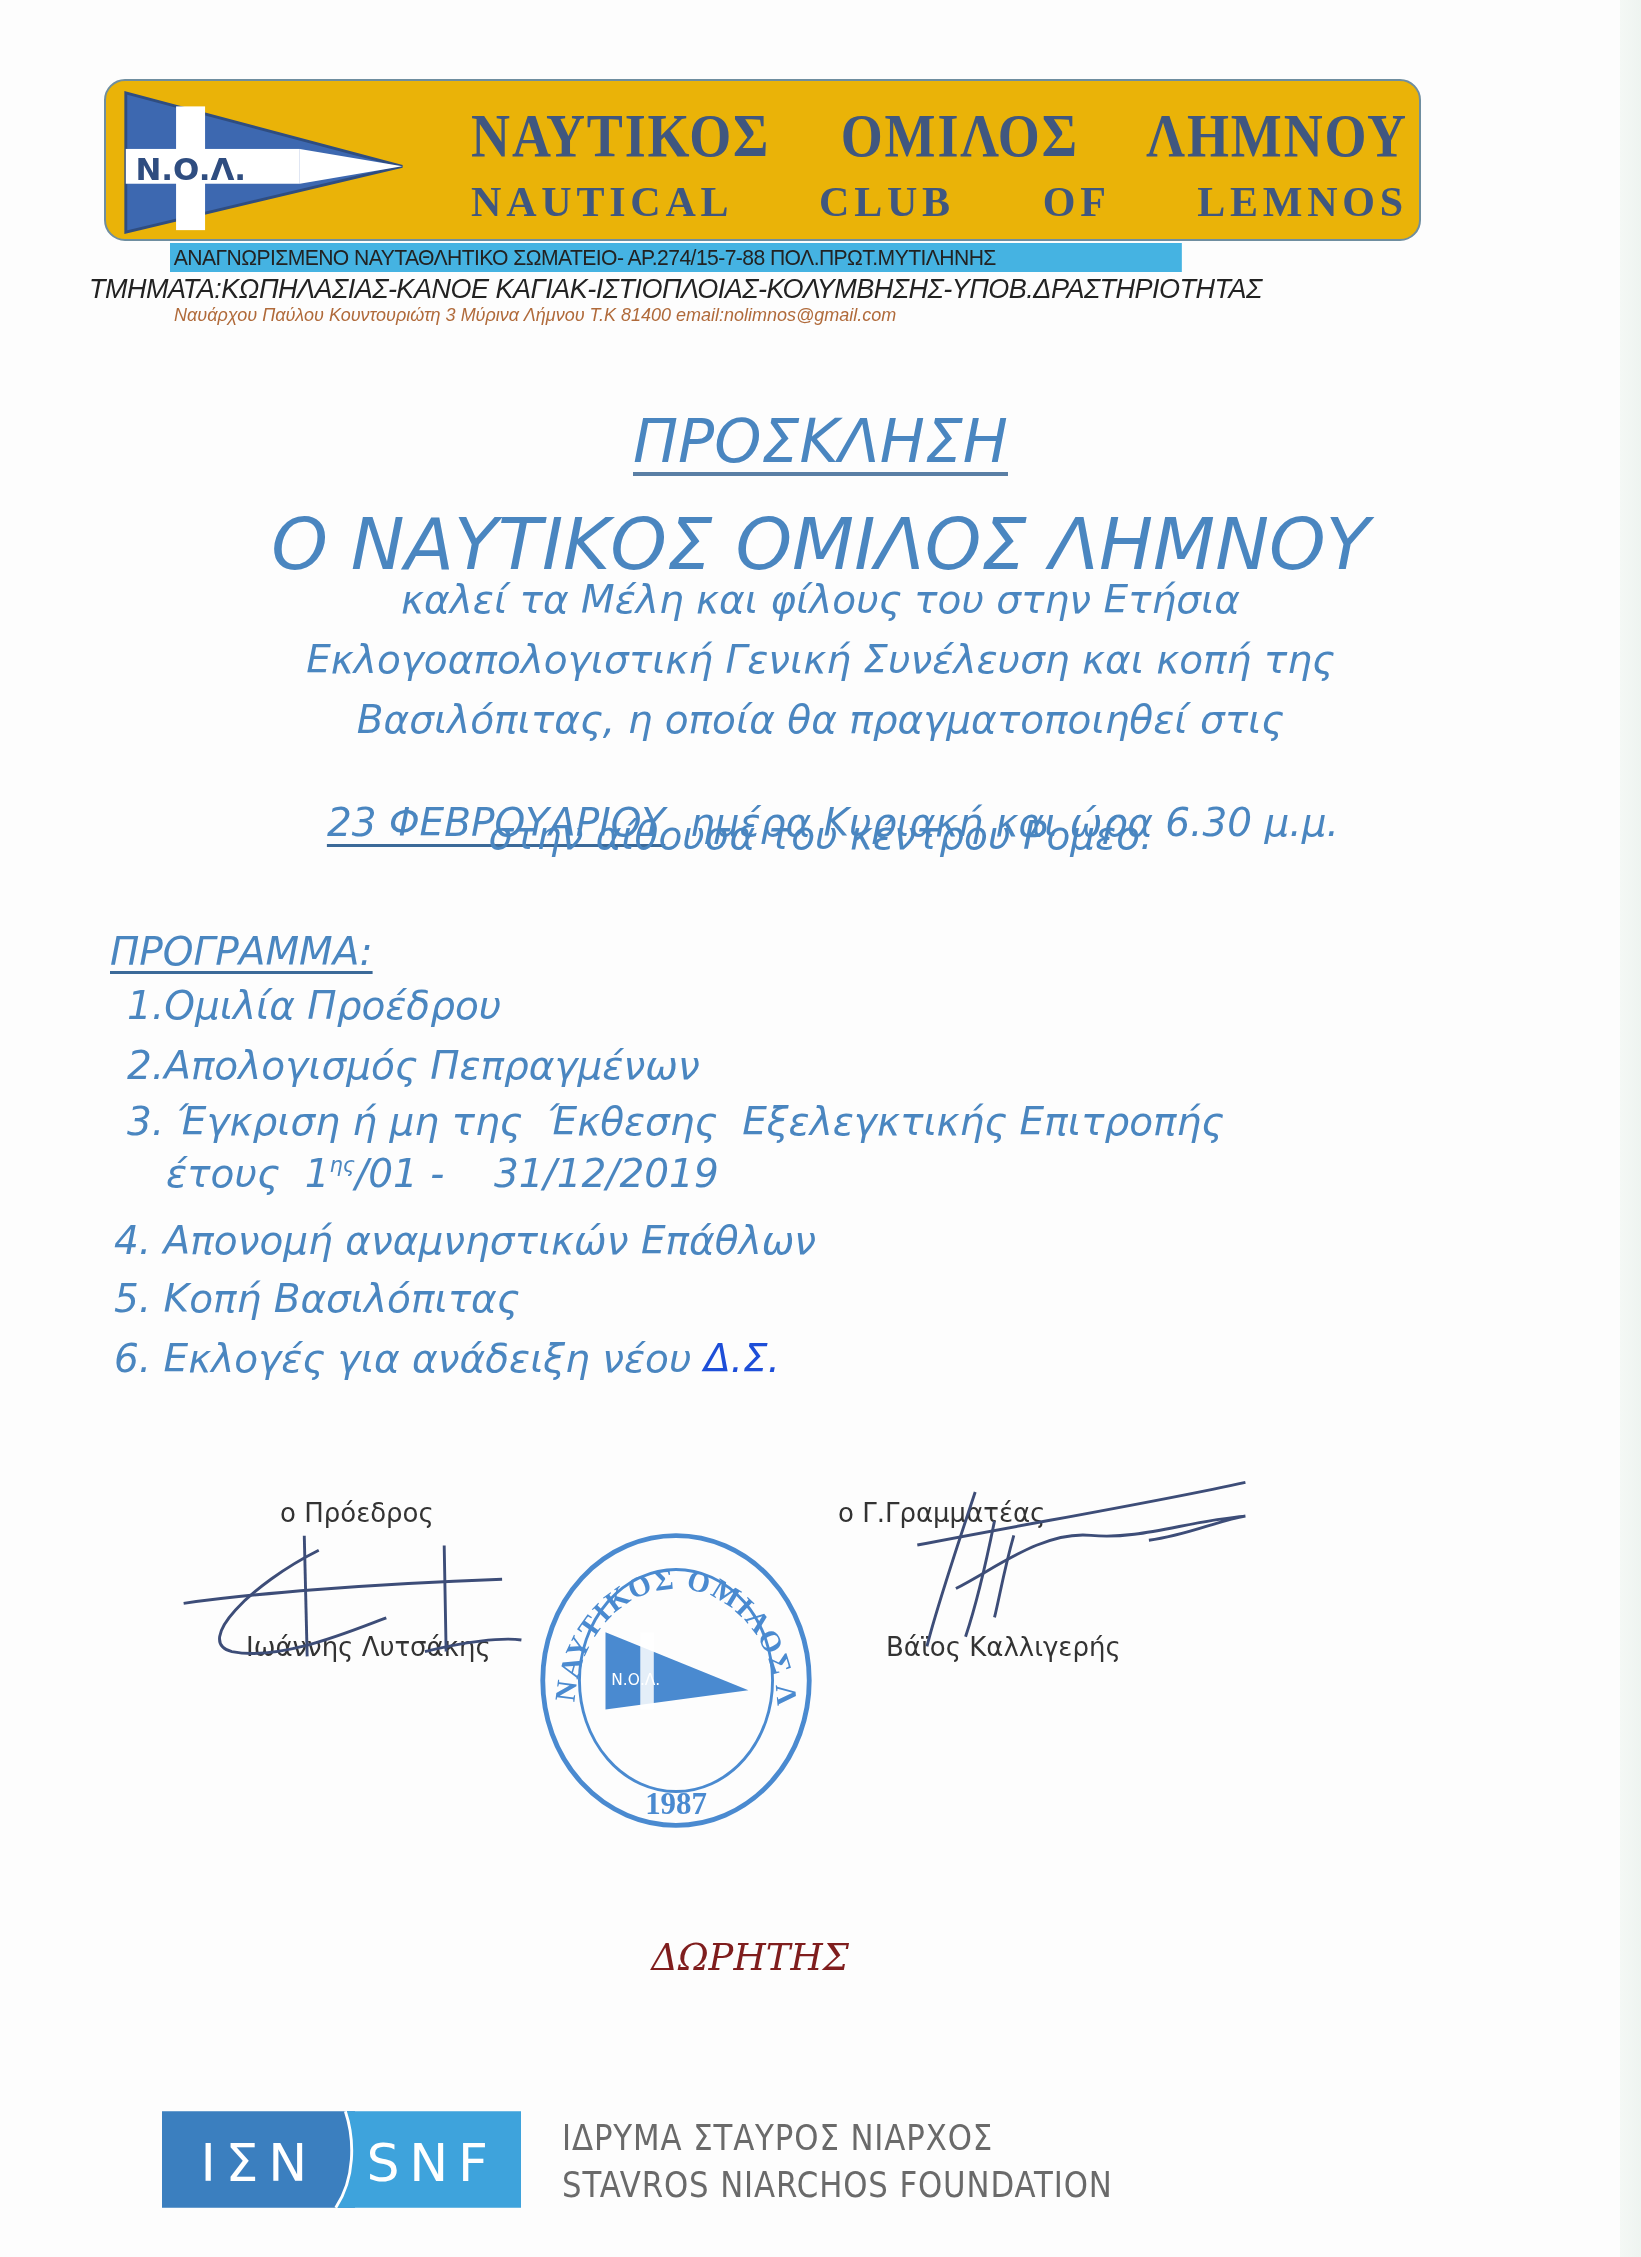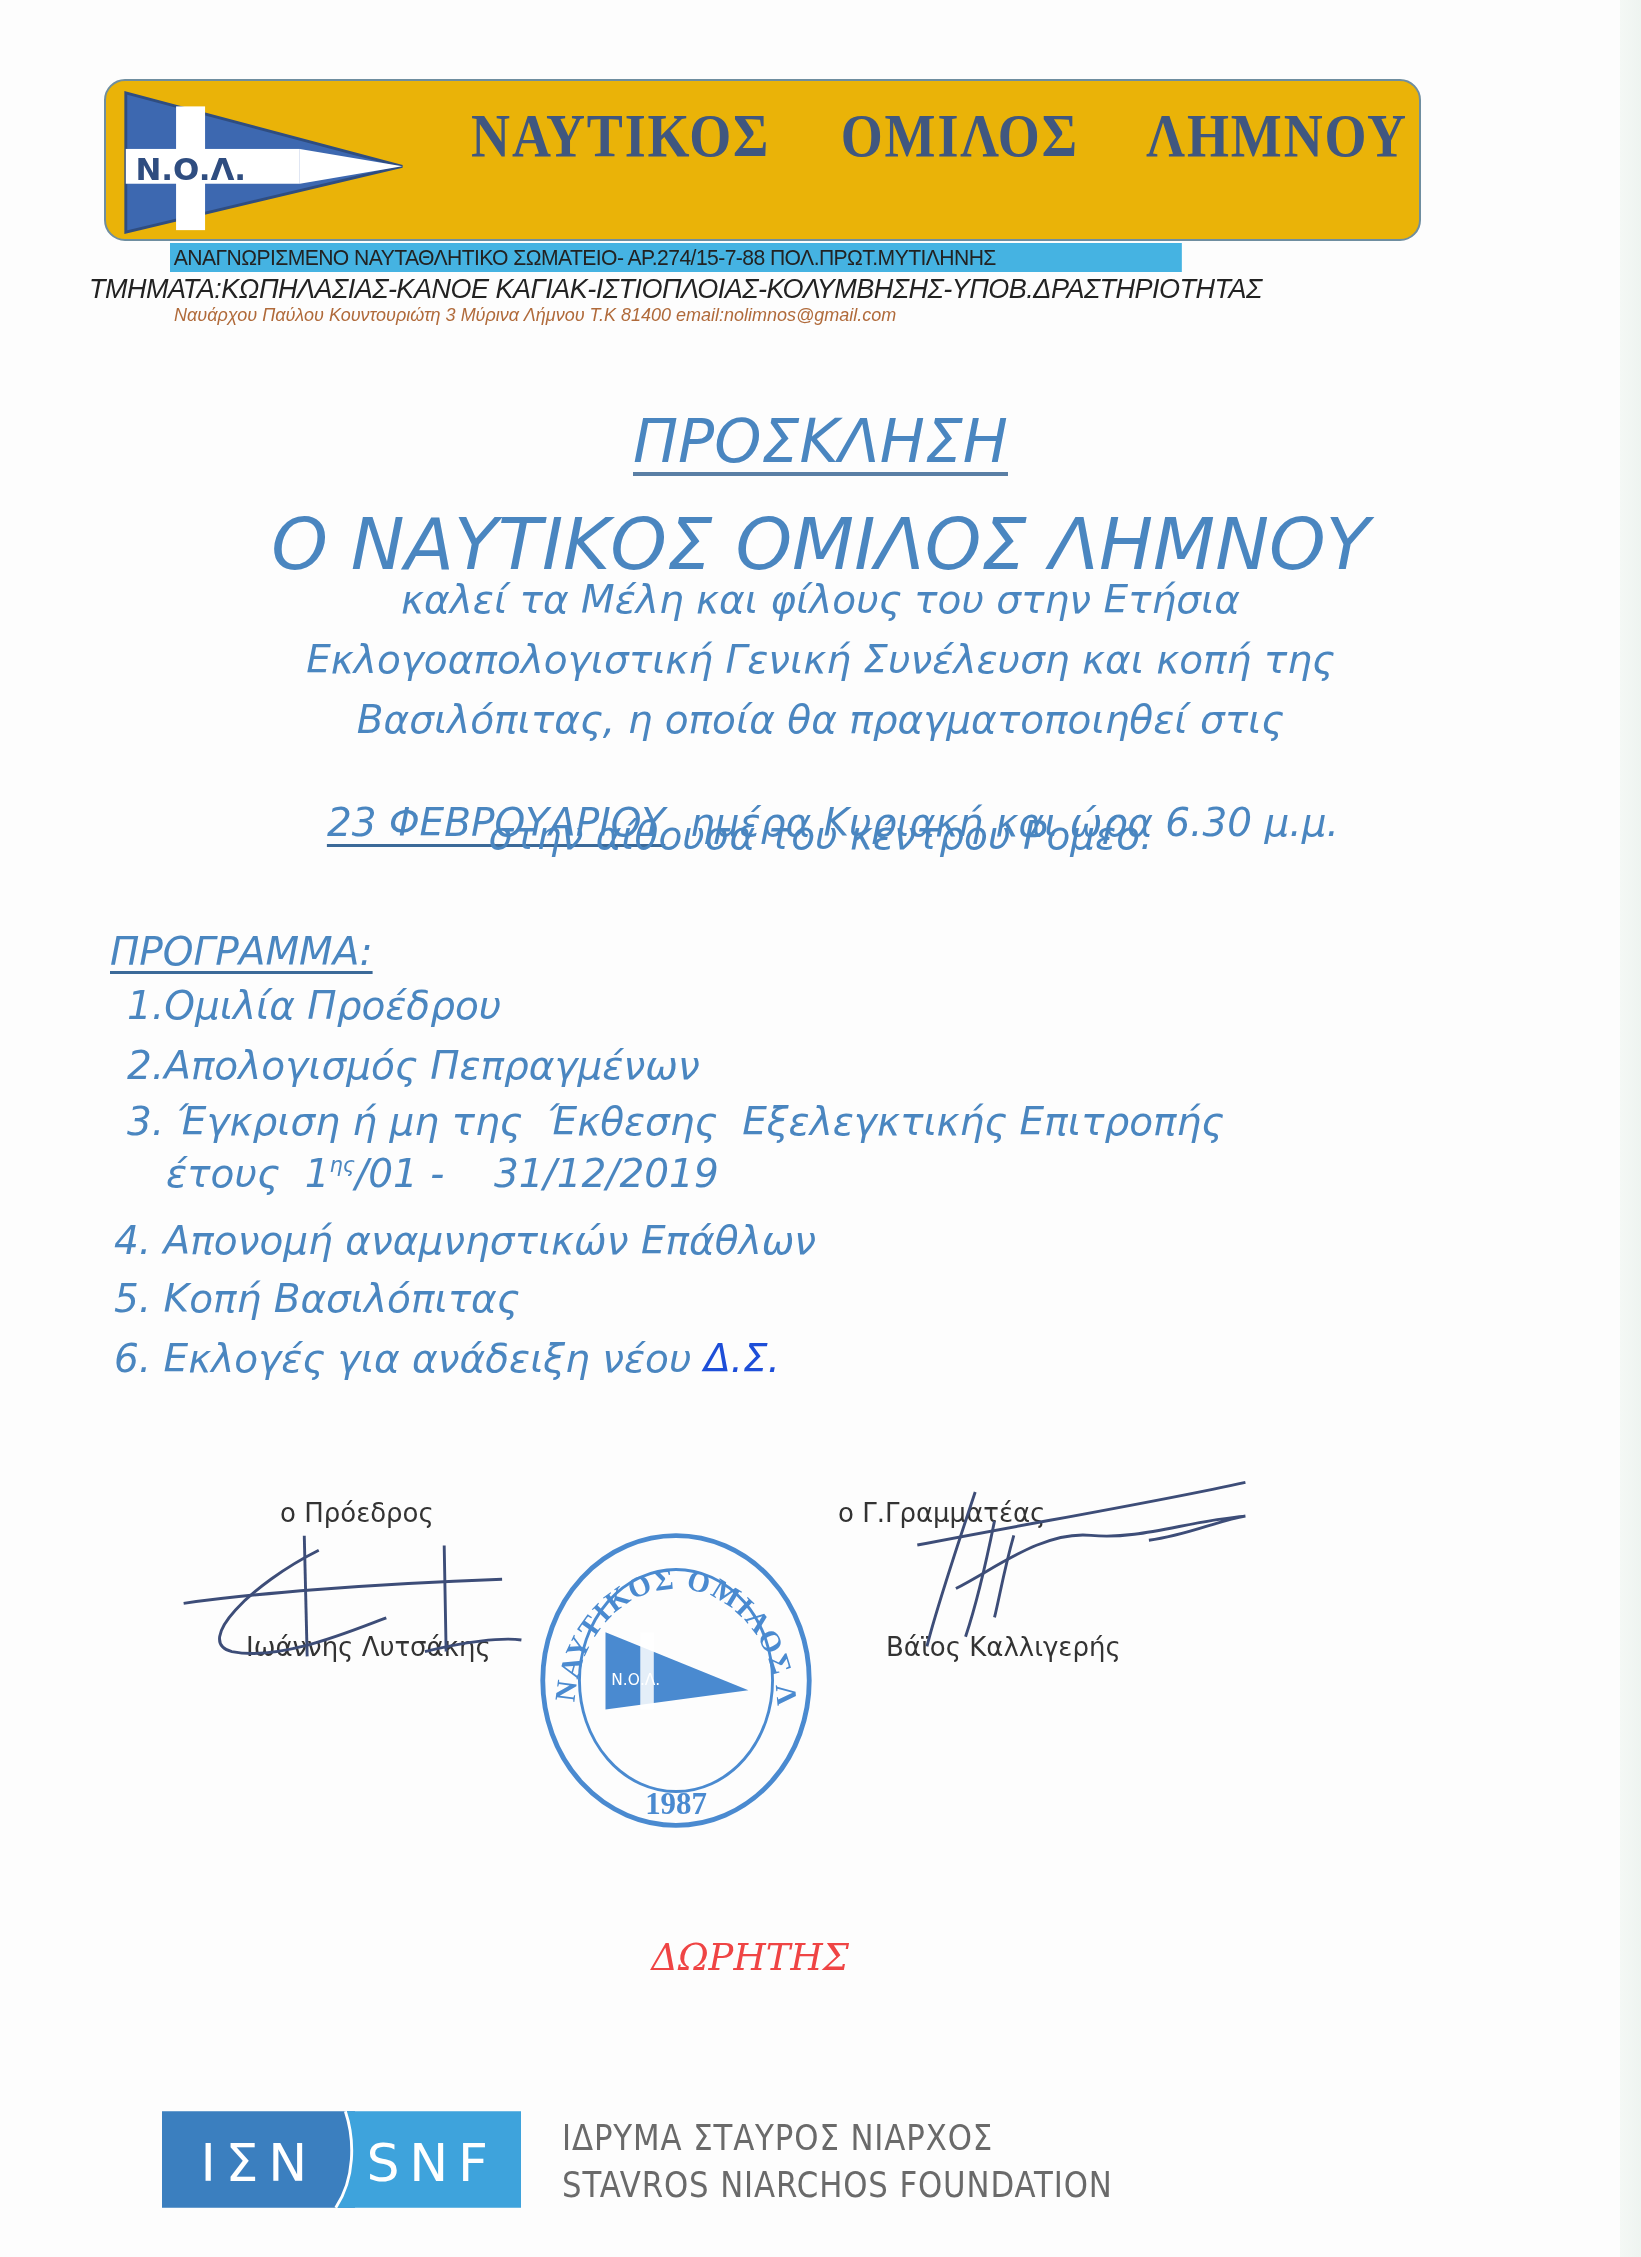--- a/index.html
+++ b/index.html
@@ -70,21 +70,21 @@
     }
     .agenda-item { position: absolute; font-size: 39px; white-space: nowrap; }
     .sup { font-size: 21px; vertical-align: 15.4px; }
     .dark-ds { color: #1d4ed8; }
     
     .sig-label { position: absolute; font-family: "DejaVu Sans", sans-serif; font-size: 26px; color: #333; white-space: nowrap; }
     .signature-svg { position: absolute; }
     .seal { position: absolute; left: 536px; top: 1526px; width: 280px; height: 309px; }
     .donor {
       position: absolute; left: 0; width: 1500px; top: 1936px; text-align: center;
-      font-family: "DejaVu Serif", serif; font-style: italic; font-size: 37px; color: #ef4444;
+      font-family: "DejaVu Serif", serif; font-style: italic; font-size: 37px; color: #7f1d1d;
     }
     
     .snf-logo { position: absolute; left: 162px; top: 2111px; width: 359px; height: 97px; }
     .snf-gr, .snf-en {
       position: absolute; left: 562px; font-family: "DejaVu Sans", sans-serif;
       font-size: 35px; color: #6a6a6a; white-space: nowrap; letter-spacing: 1px;
       transform: scaleX(0.88); transform-origin: left;
     }
     .snf-gr { top: 2118px; }
     .snf-en { top: 2165px; }
@@ -96,20 +96,21 @@
 
 <div class="header-box">
   <svg class="pennant" viewBox="0 0 300 150">
     <polygon points="6,4 292,80 6,148" fill="#3d68b0" stroke="#2f4d80" stroke-width="3"></polygon>
     <rect x="58" y="18" width="30" height="128" fill="#fff"></rect>
     <rect x="6" y="62" width="180" height="36" fill="#fff"></rect>
     <polygon points="186,62 292,80 186,98" fill="#fff"></polygon>
     <text x="16" y="94" font-family="DejaVu Sans, sans-serif" font-weight="bold" font-size="32" fill="#2f4d80">N.O.Λ.</text>
   </svg>
   <div class="h-title-gr">ΝΑΥΤΙΚΟΣ ΟΜΙΛΟΣ ΛΗΜΝΟΥ</div>
+  <div class="h-title-en">NAUTICAL CLUB OF LEMNOS</div>
 </div>
 <div class="recognized-bar">ΑΝΑΓΝΩΡΙΣΜΕΝΟ ΝΑΥΤΑΘΛΗΤΙΚΟ ΣΩΜΑΤΕΙΟ- ΑΡ.274/15-7-88 ΠΟΛ.ΠΡΩΤ.ΜΥΤΙΛΗΝΗΣ</div>
 <div class="departments">ΤΜΗΜΑΤΑ:ΚΩΠΗΛΑΣΙΑΣ-ΚΑΝΟΕ ΚΑΓΙΑΚ-ΙΣΤΙΟΠΛΟΙΑΣ-ΚΟΛΥΜΒΗΣΗΣ-ΥΠΟΒ.ΔΡΑΣΤΗΡΙΟΤΗΤΑΣ</div>
 <div class="address">Ναυάρχου Παύλου Κουντουριώτη 3 Μύρινα Λήμνου Τ.Κ 81400 email:nolimnos@gmail.com</div>
 
 <div class="center-line blue invite-title">ΠΡΟΣΚΛΗΣΗ</div>
 <div class="center-line blue club-line">Ο ΝΑΥΤΙΚΟΣ ΟΜΙΛΟΣ ΛΗΜΝΟΥ</div>
 <div class="center-line blue body-line l1">καλεί τα Μέλη και φίλους του στην  Ετήσια</div>
 <div class="center-line blue body-line l2">Εκλογοαπολογιστική Γενική  Συνέλευση και κοπή της</div>
 <div class="center-line blue body-line l3">Βασιλόπιτας, η οποία θα πραγματοποιηθεί  στις</div>

